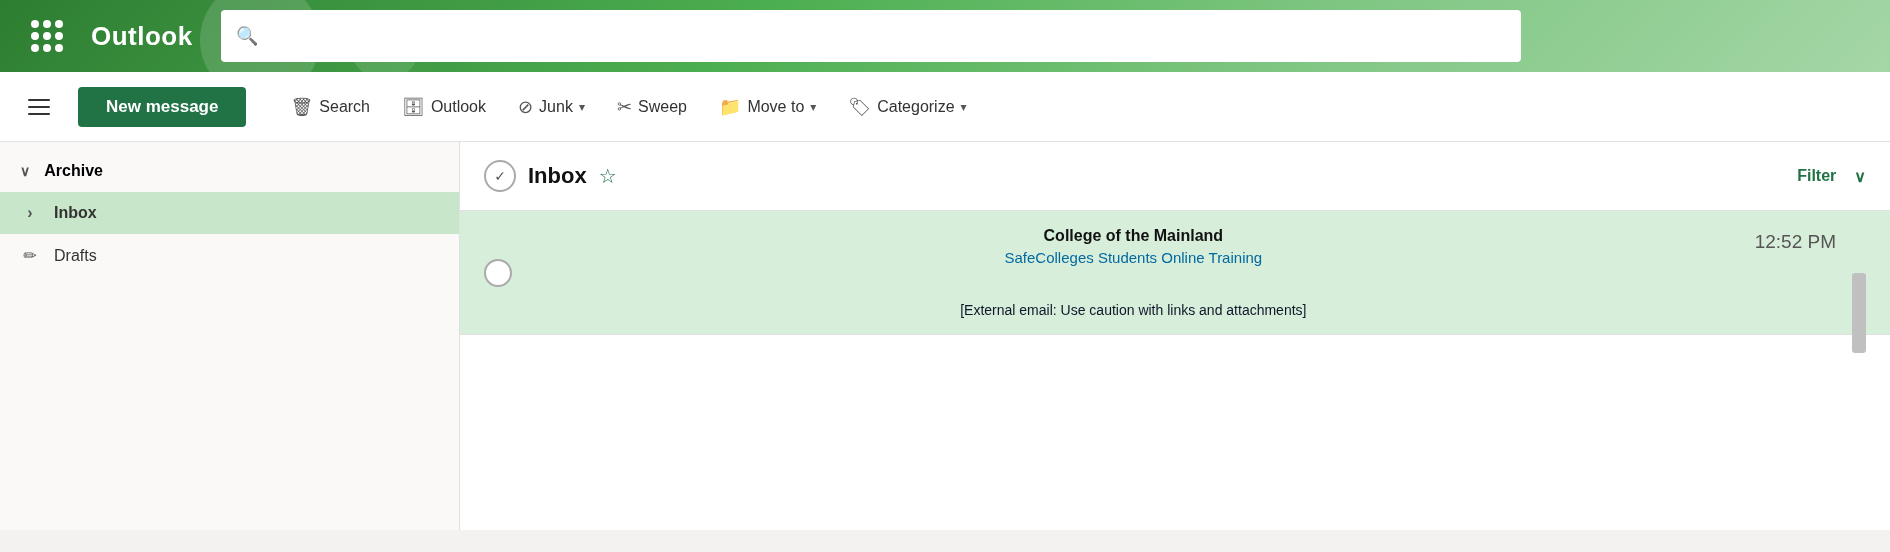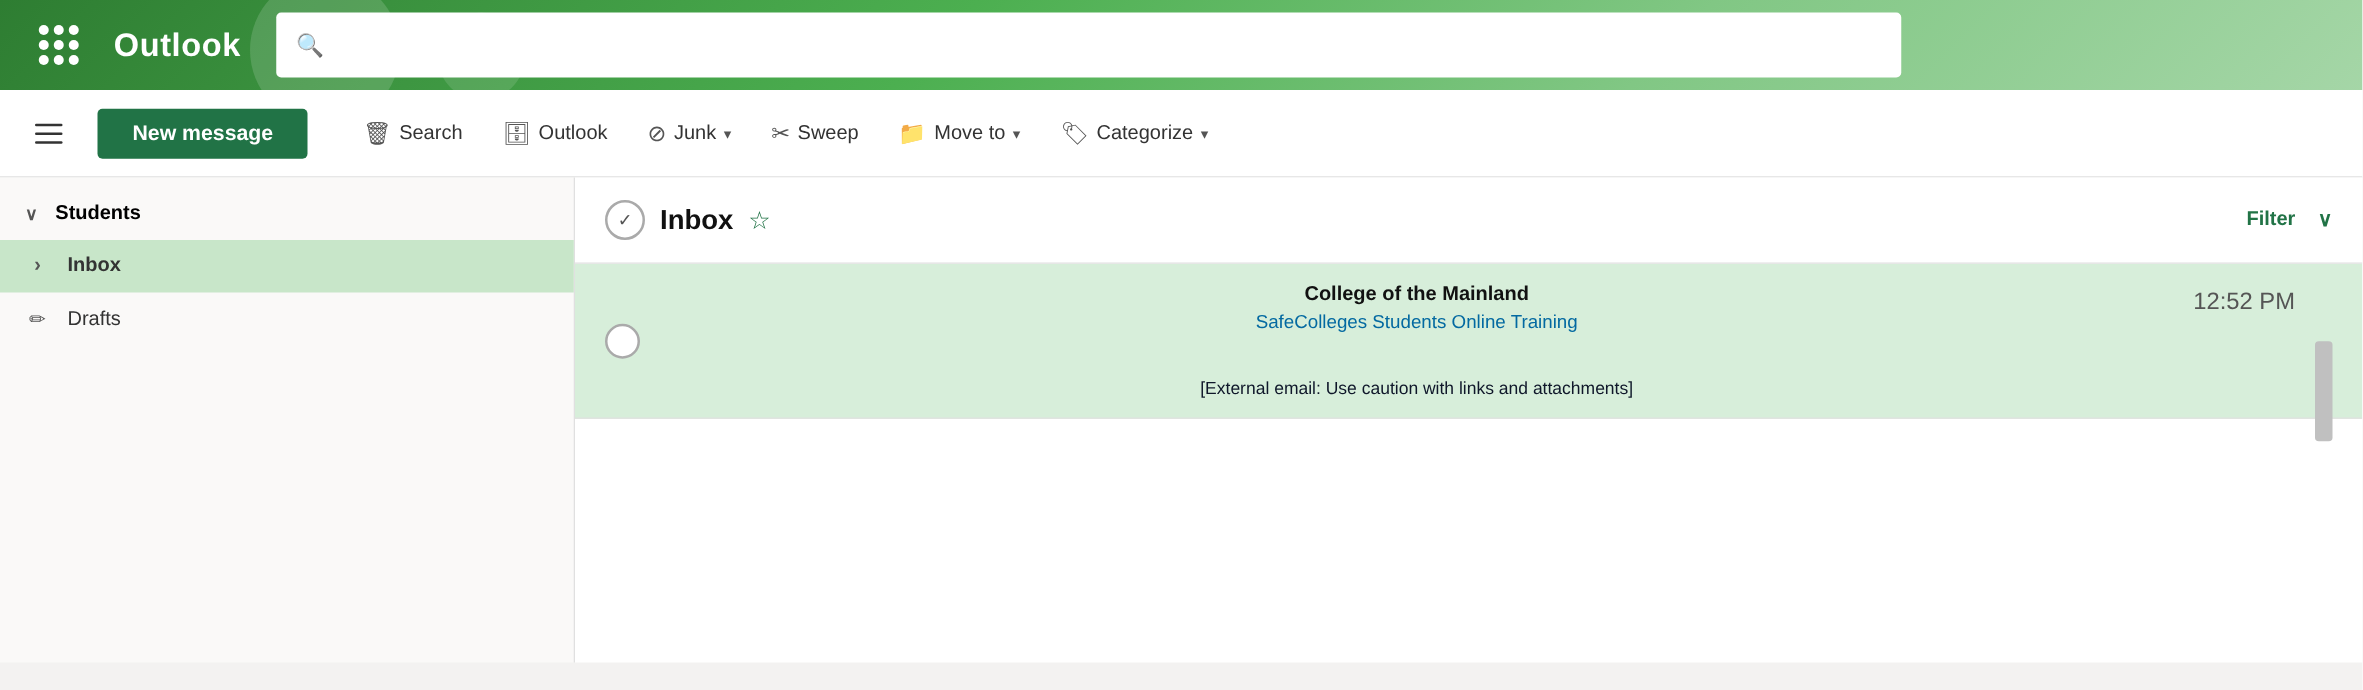--- a/index.html
+++ b/index.html
@@ -350,21 +350,21 @@
       <span class="chevron">▾</span>
     </button>
   </div>
 </div>
 
 <div class="main-content">
 
   <div class="sidebar">
     <div class="folders-item">
       <span class="chevron">∨</span>
-      <span>Students</span>
+      <span>Archive</span>
     </div>
     <div class="sidebar-item active">
       <span class="item-icon">›</span>
       <span class="item-label">Inbox</span>
     </div>
     <div class="sidebar-item">
       <span class="item-icon">✏</span>
       <span class="item-label">Drafts</span>
     </div>
   </div>

